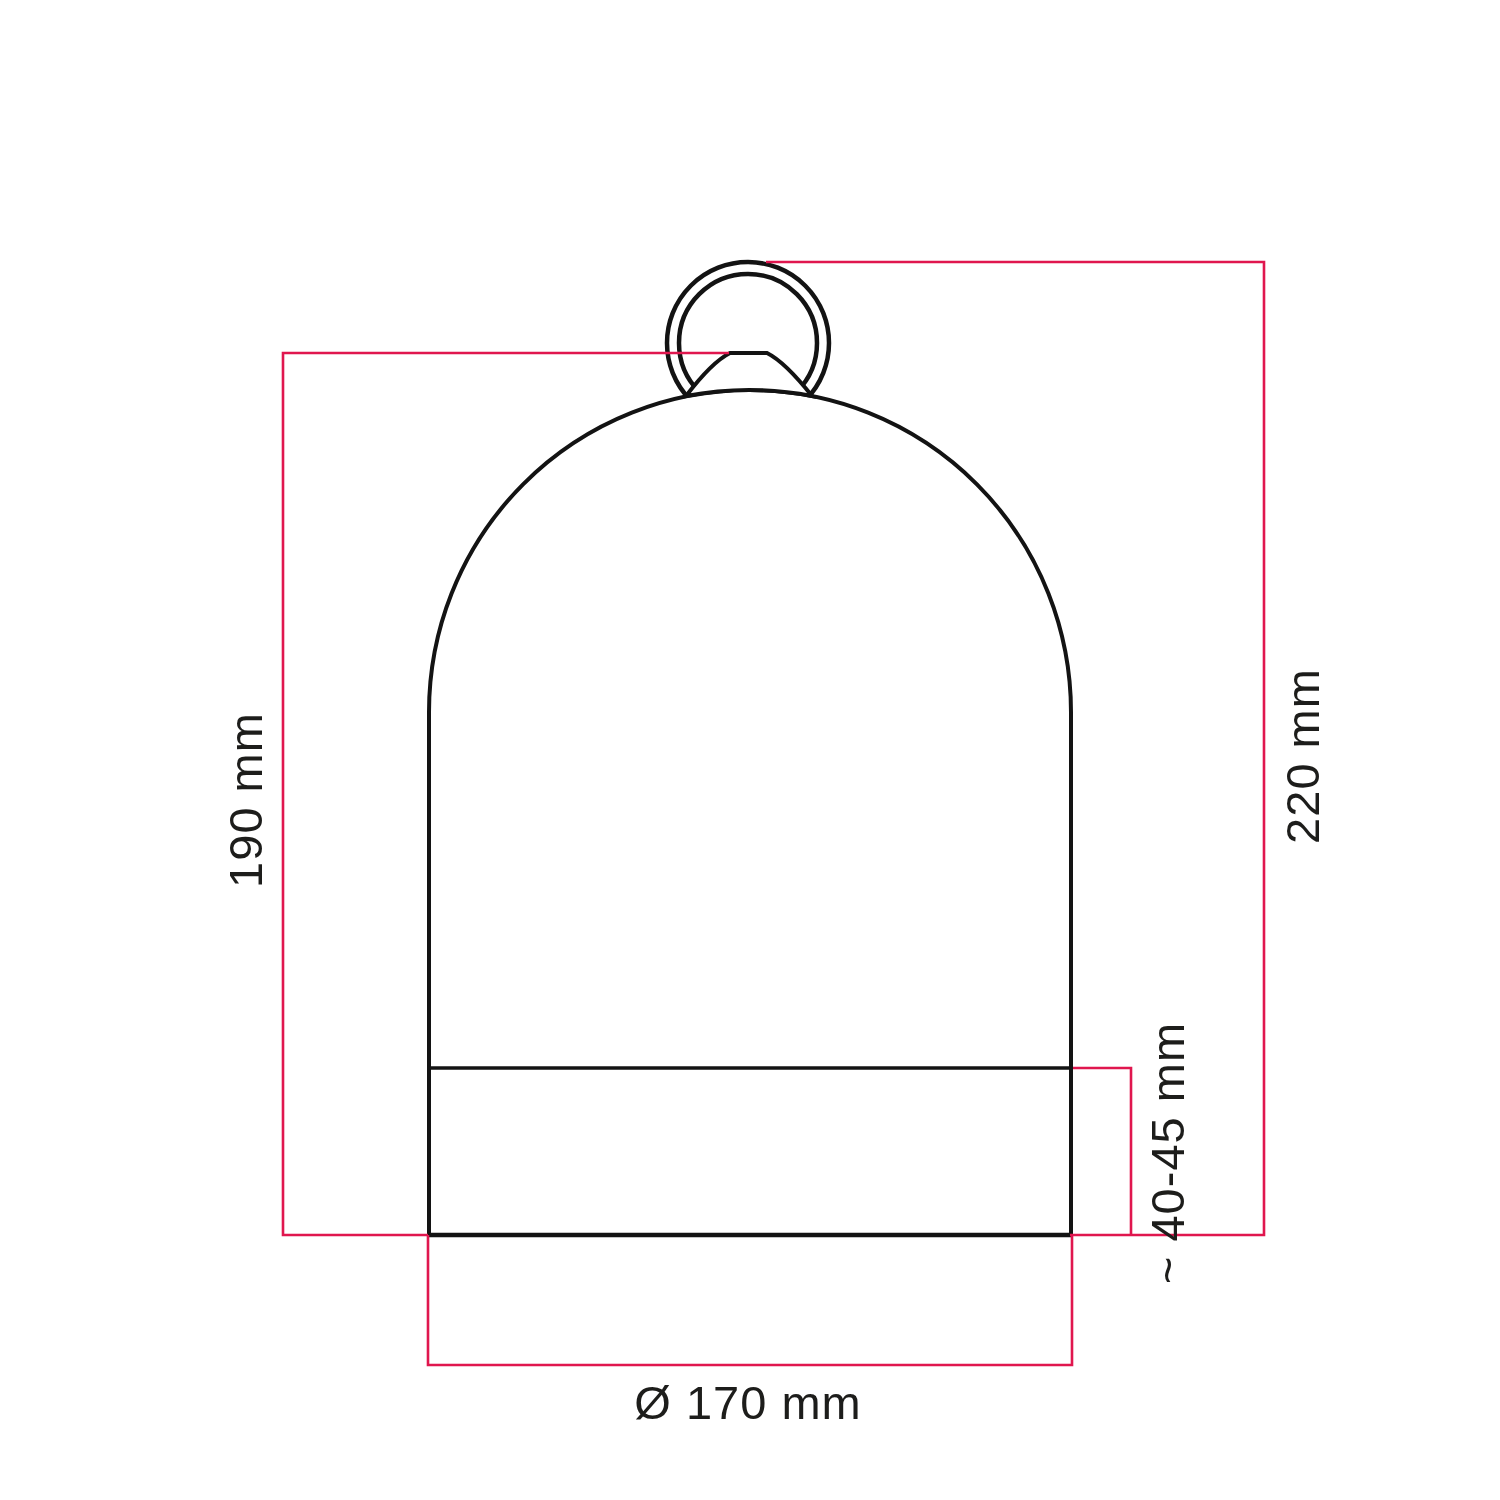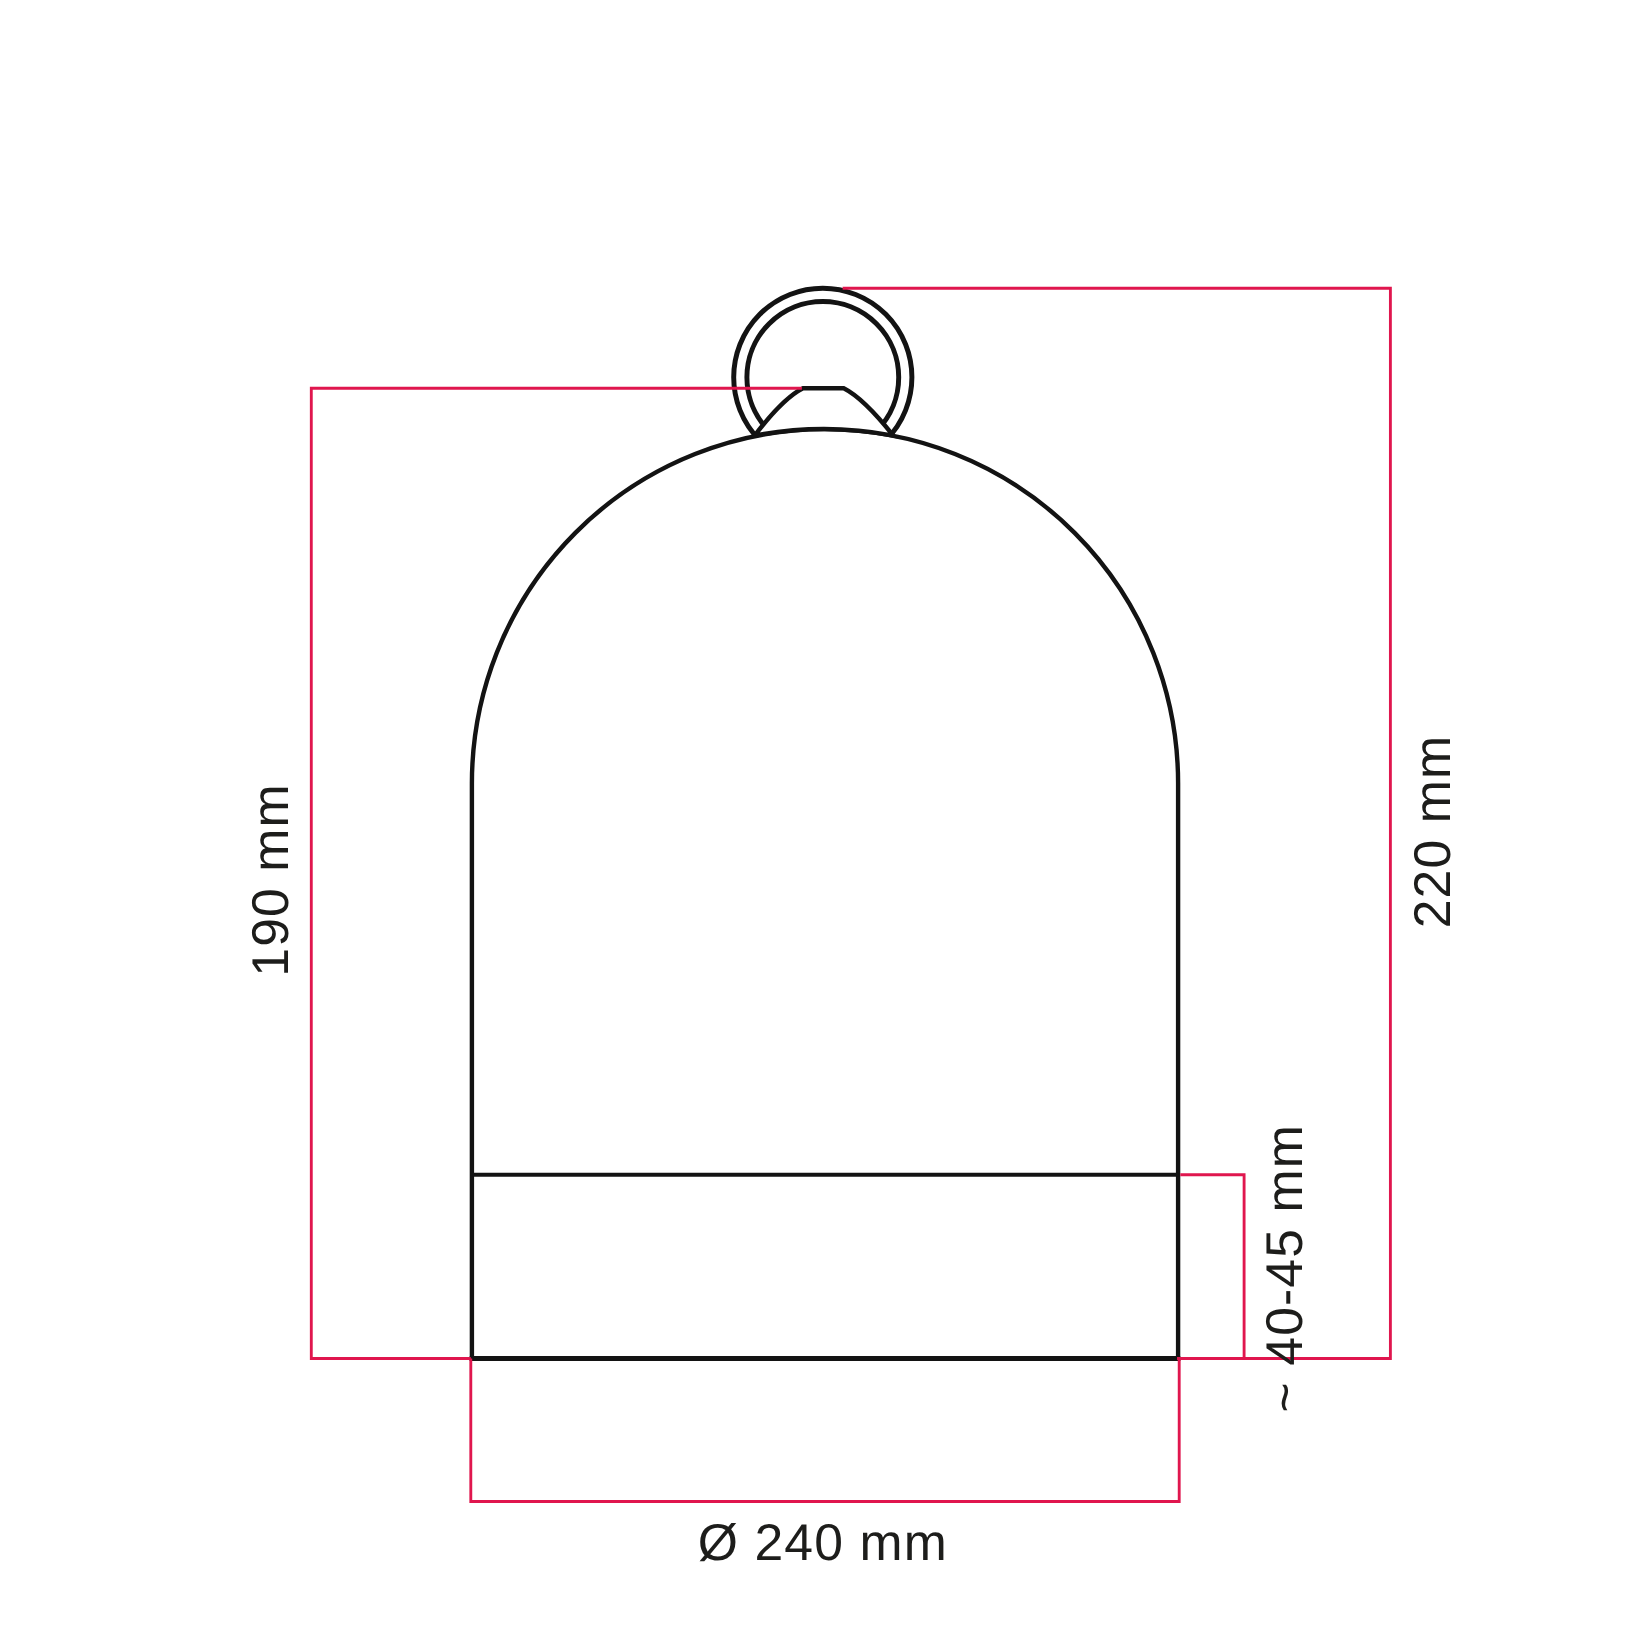--- a/index.html
+++ b/index.html
@@ -84,15 +84,15 @@
     <path class="dim" d="M 1073 1068 L 1131 1068 L 1131 1235"></path>
     <path class="dim" d="M 428 1235 L 428 1365 L 1072 1365 L 1072 1235"></path>
   </svg>
 
   <div class="dim-label vertical" style="left:245px; top:800px;">190 mm</div>
 
   <div class="dim-label vertical" style="left:1302px; top:756px;">220 mm</div>
 
   <div class="dim-label vertical" style="left:1167px; top:1153px;">~ 40-45 mm</div>
 
-  <div class="dim-label" style="left:748px; top:1402px;">Ø 240 mm</div>
+  <div class="dim-label" style="left:748px; top:1402px;">Ø 170 mm</div>
 
 </div>
 
 </body></html>

